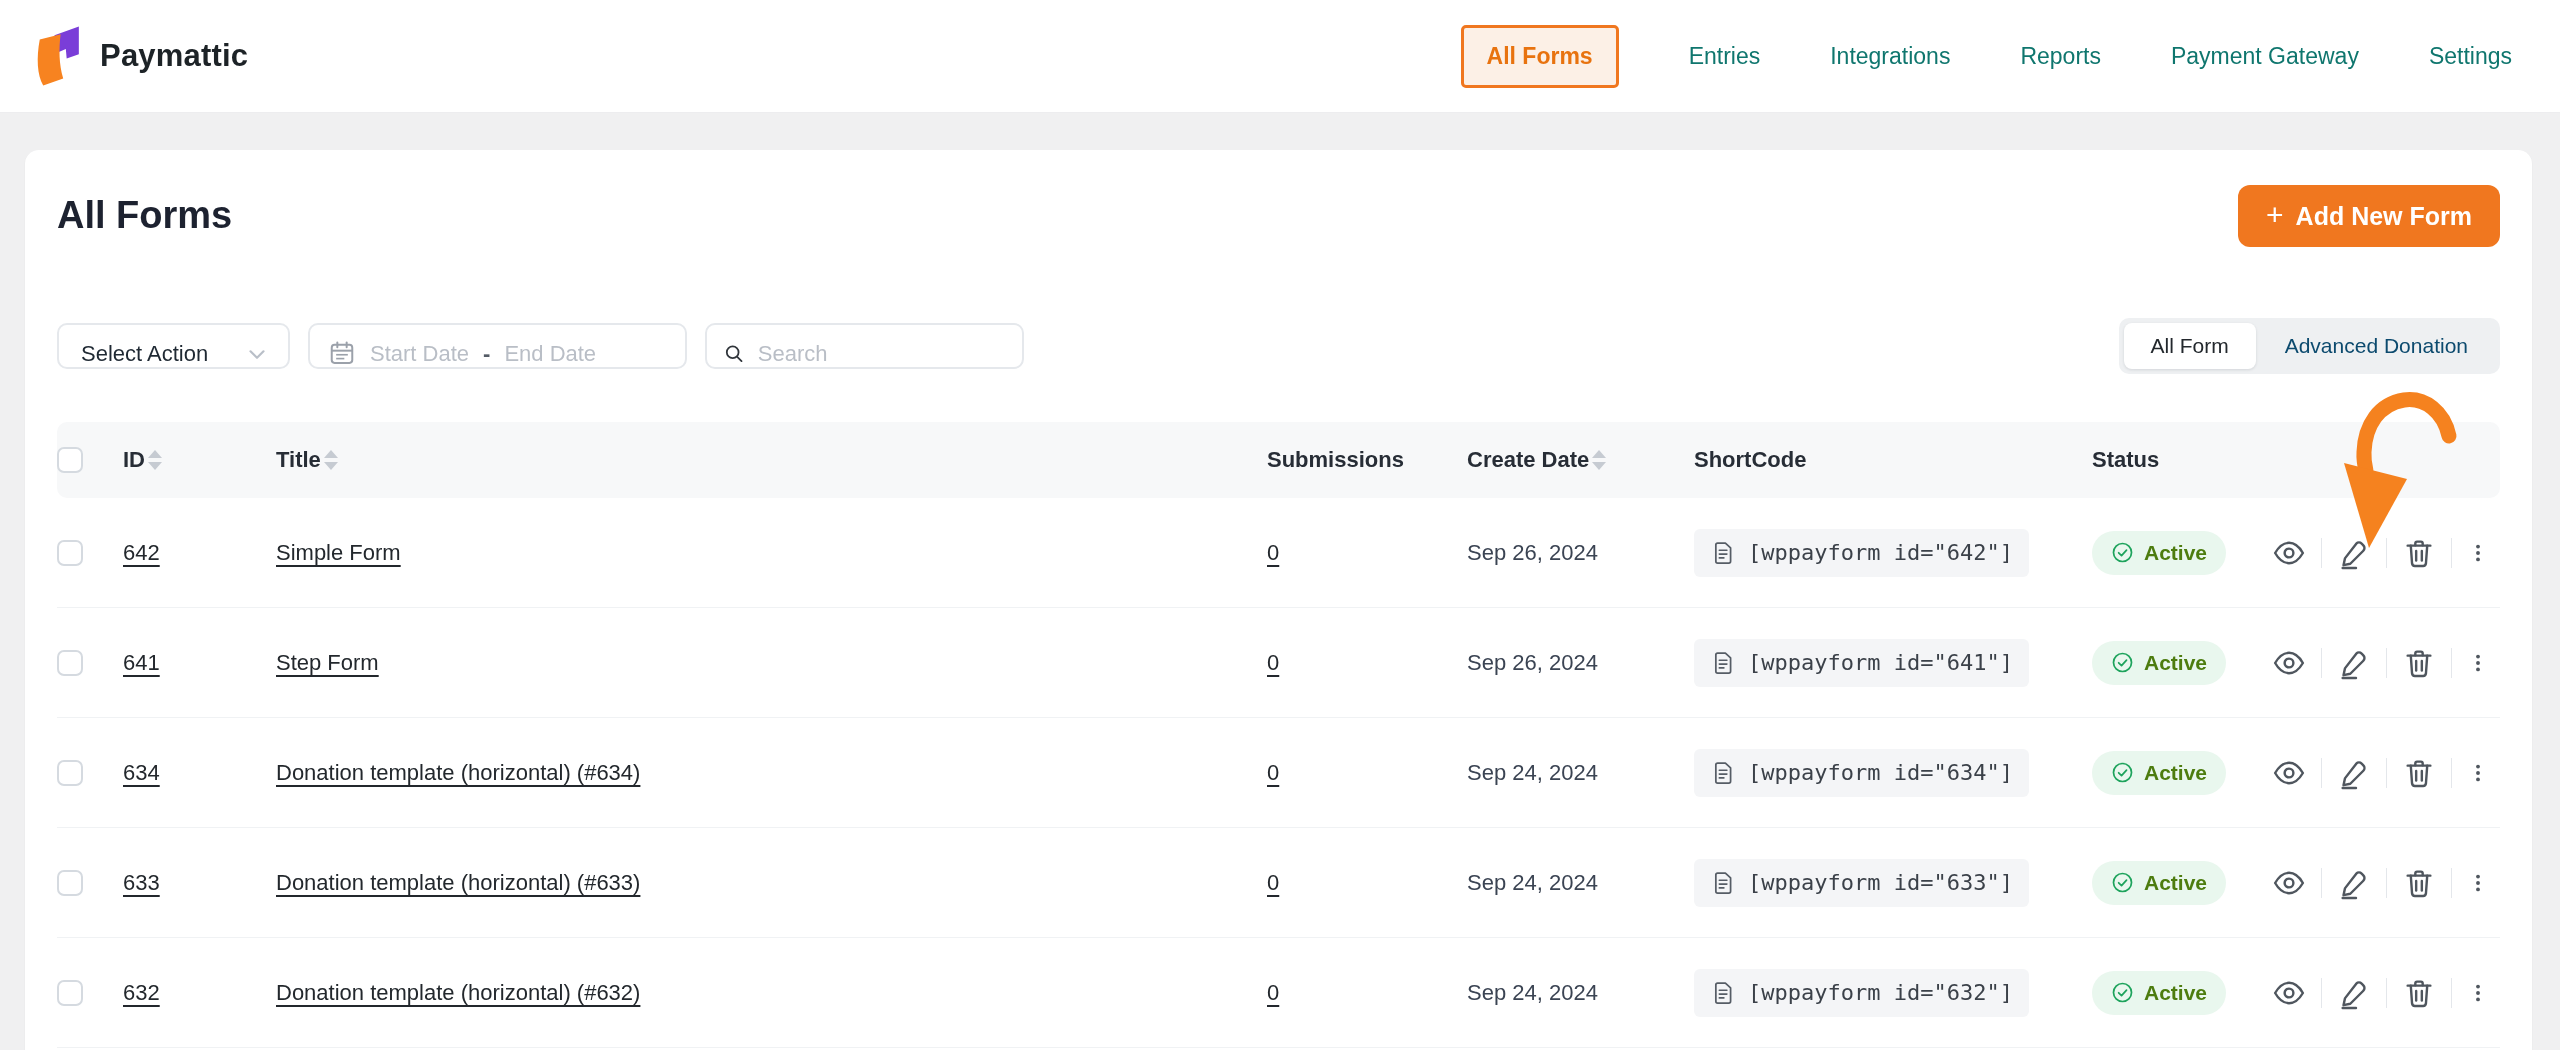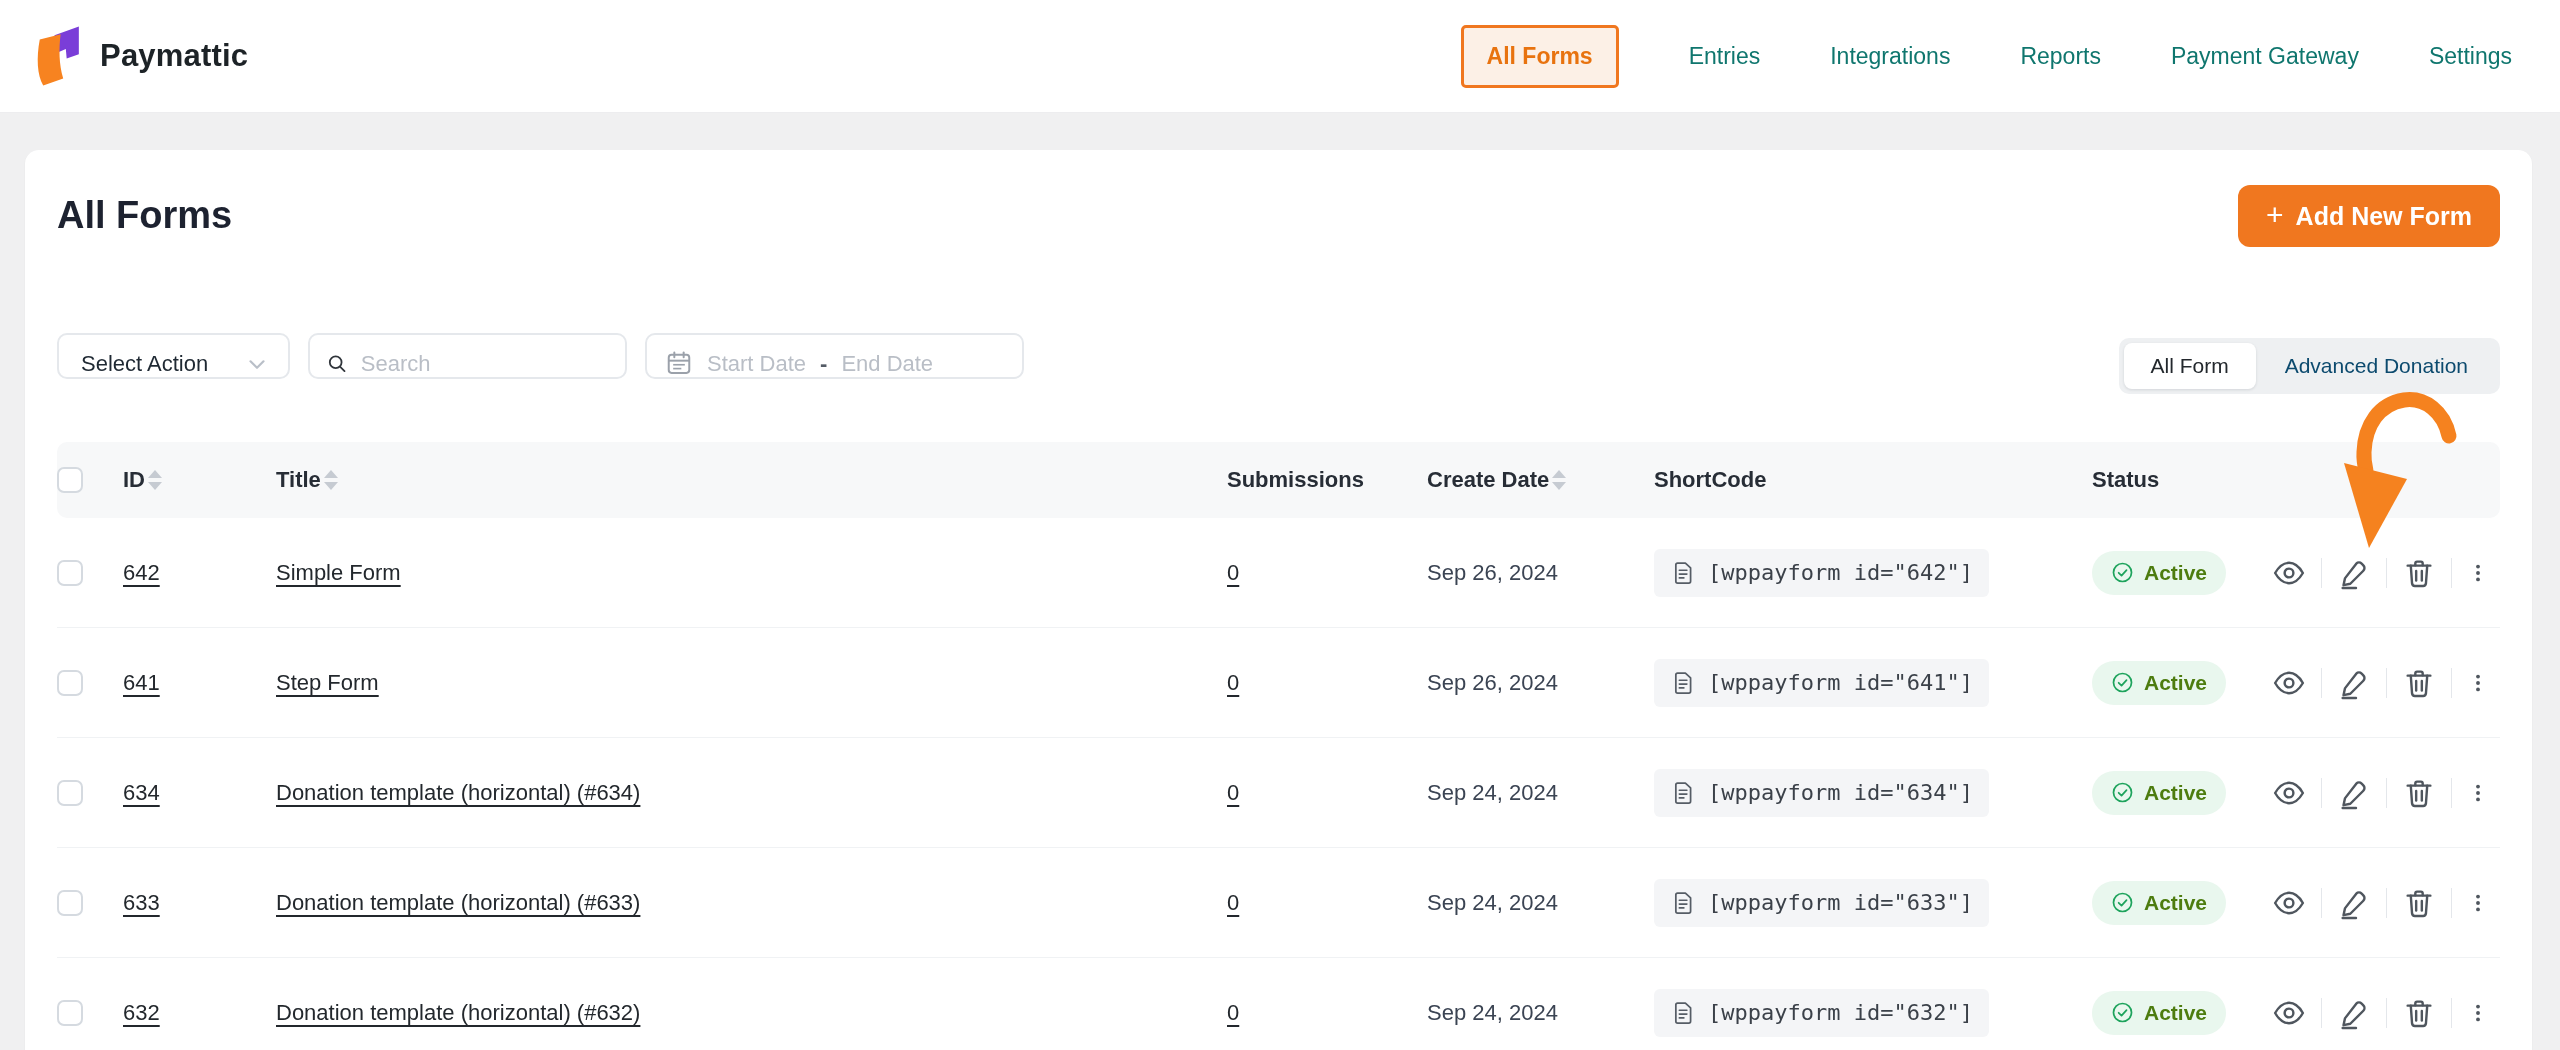--- a/index.html
+++ b/index.html
@@ -51,21 +51,21 @@
   .search-box input {
     border:none; outline:none; font-family:inherit; font-size:22px; width:100%;
     color:#1f2933; background:transparent;
   }
   .search-box input::placeholder { color:#b9bec6; }
   .date-box { width:379px; padding:0 18px; gap:14px; color:#b9bec6; cursor:pointer; }
   .date-box .dash { color:#555c66; font-weight:700; }
 
   .view-toggle {
     margin-left:auto; height:56px; background:#eef0f2; border-radius:10px;
-    display:flex; align-items:center; padding:5px; gap:2px;margin-top:20px;
+    display:flex; align-items:center; padding:5px; gap:2px;
   }
   .view-toggle .opt {
     height:46px; display:flex; align-items:center; padding:0 27px;
     font-size:21px; color:#0c4a6e; border-radius:8px; cursor:pointer; white-space:nowrap;
   }
   .view-toggle .opt.active {
     background:#fff; color:#23282d; font-weight:500;
     box-shadow:0 1px 3px rgba(16,24,40,.12);
   }
 
@@ -78,21 +78,21 @@
   .trow {
     height:110px; display:flex; align-items:center;
     border-bottom:1px solid #f0f2f4; font-size:22px;
   }
   .col-check { width:66px; display:flex; align-items:center; }
   .col-id    { width:153px; }
   .col-title { flex:1; min-width:0; }
   .col-subs  { width:200px; }
   .col-date  { width:227px; color:#3b4453; }
   .col-short { width:398px; }
-  .col-status{ width:180px;margin-left:40px; }
+  .col-status{ width:180px; }
   .col-actions { width:228px; display:flex; align-items:center; gap:15px; }
 
   .checkbox {
     width:26px; height:26px; border:2px solid #d5dae0; border-radius:7px;
     background:#fff; cursor:pointer;
   }
   .hcell { display:flex; align-items:center; gap:3px; }
   .sort { display:flex; flex-direction:column; gap:4px; cursor:pointer; }
   .sort i { display:block; width:0; height:0; border-left:7px solid transparent; border-right:7px solid transparent; }
   .sort .up   { border-bottom:8px solid #c6cbd2; }
@@ -154,42 +154,42 @@
   </div>
 
   <div class="filter-row">
     <div class="control select-action">
       <span>Select Action</span>
       <svg width="26" height="26" viewBox="0 0 24 24">
         <polyline points="6,9.5 12,15.5 18,9.5" fill="none" stroke="#b9bfc8" stroke-width="2" stroke-linecap="round" stroke-linejoin="round"></polyline>
       </svg>
     </div>
 
-    <div class="control search-box">
-      <svg width="26" height="26" viewBox="0 0 24 24">
-        <circle cx="10.2" cy="10.2" r="6.2" fill="none" stroke="#30353b" stroke-width="1.9"></circle>
-        <line x1="15" y1="15" x2="19.5" y2="19.5" stroke="#30353b" stroke-width="1.9" stroke-linecap="round"></line>
-      </svg>
-      <input type="text" placeholder="Search" style="">
-    </div>
-
     <div class="control date-box">
       <svg width="28" height="28" viewBox="0 0 24 24">
         <rect x="3.2" y="5" width="17.6" height="15.5" rx="2.4" fill="none" stroke="#9ba1aa" stroke-width="1.7"></rect>
         <line x1="8" y1="3" x2="8" y2="7" stroke="#9ba1aa" stroke-width="1.7" stroke-linecap="round"></line>
         <line x1="16" y1="3" x2="16" y2="7" stroke="#9ba1aa" stroke-width="1.7" stroke-linecap="round"></line>
         <line x1="3.2" y1="10" x2="20.8" y2="10" stroke="#9ba1aa" stroke-width="1.7"></line>
         <line x1="7" y1="13.5" x2="17" y2="13.5" stroke="#9ba1aa" stroke-width="1.4"></line>
         <line x1="7" y1="16.8" x2="14" y2="16.8" stroke="#9ba1aa" stroke-width="1.4"></line>
       </svg>
       <span>Start Date</span>
       <span class="dash">-</span>
       <span>End Date</span>
     </div>
 
+    <div class="control search-box">
+      <svg width="26" height="26" viewBox="0 0 24 24">
+        <circle cx="10.2" cy="10.2" r="6.2" fill="none" stroke="#30353b" stroke-width="1.9"></circle>
+        <line x1="15" y1="15" x2="19.5" y2="19.5" stroke="#30353b" stroke-width="1.9" stroke-linecap="round"></line>
+      </svg>
+      <input type="text" placeholder="Search" style="">
+    </div>
+
     <div class="view-toggle">
       <span class="opt active">All Form</span>
       <span class="opt">Advanced Donation</span>
     </div>
   </div>
 
   <div class="table">
 
     <div class="thead">
       <div class="col-check">

